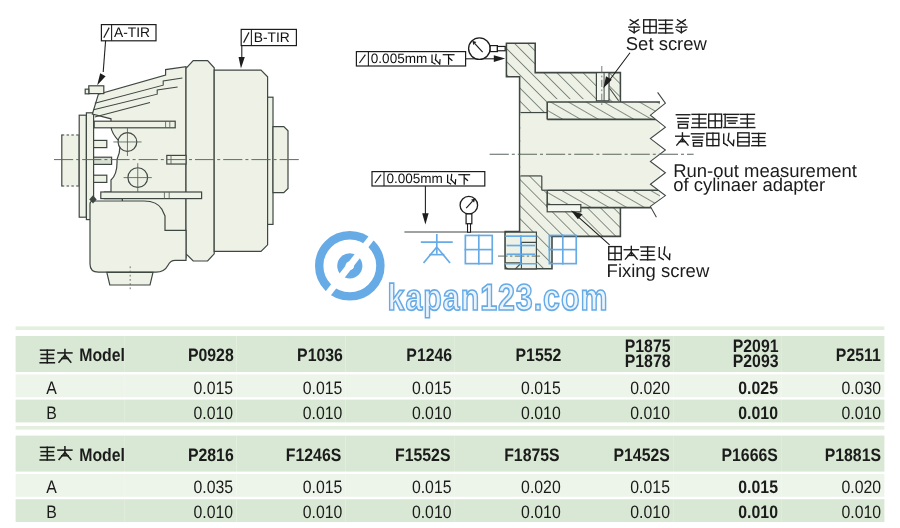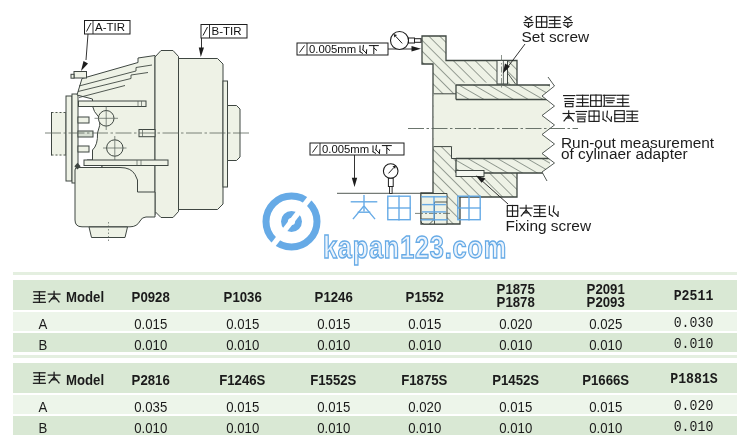--- a/index.html
+++ b/index.html
@@ -1,20 +1,20 @@
 <!DOCTYPE html>
 <html><head><meta charset="utf-8">
 <style>
 html,body{margin:0;padding:0;background:#fff;}
 body{width:750px;height:440px;overflow:hidden;font-family:"Liberation Sans",sans-serif;position:relative;}
 svg text{font-family:"Liberation Sans",sans-serif;}
 .strip{position:absolute;left:13px;width:724px;height:3px;background:#e4efe0;}
 table{position:absolute;left:13px;width:724px;table-layout:fixed;border-collapse:separate;border-spacing:0 2px;font-size:15px;color:#1b1b1b;margin:0;}
-td{text-align:center;vertical-align:middle;padding:0;box-sizing:border-box;}
-td:first-child{width:91px;}td:nth-child(2){width:93px;}td:nth-child(7){width:90px;}td:nth-child(8){width:86px;font-family:Liberation Mono, monospace;}
+td{text-align:right;vertical-align:middle;padding:0;box-sizing:border-box;}
+td:first-child{width:91px;}td:nth-child(2){width:93px;}td:nth-child(7){width:90px;font-weight:bold;}td:nth-child(8){width:86px;}
 tr.h td{height:30px;background:#d9e8d4;font-weight:bold;}
 tr.a td{height:19px;background:#edf5ea;}
 tr.b td{height:19px;background:#d9e8d4;}
 td.l{text-align:left;padding-left:25px;}
 tr.h td.l{padding-left:53px;margin-left:48px;}
 .sc{display:inline-block;transform:scale(0.88,1);position:relative;top:2px;}
 .scl{transform-origin:0 50%;}
 .two{line-height:13px;text-decoration:underline;}
 .two .sc{top:0.5px;}
 </style></head>

